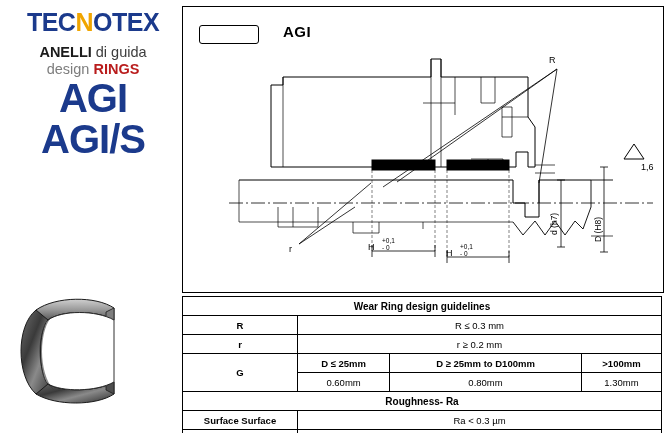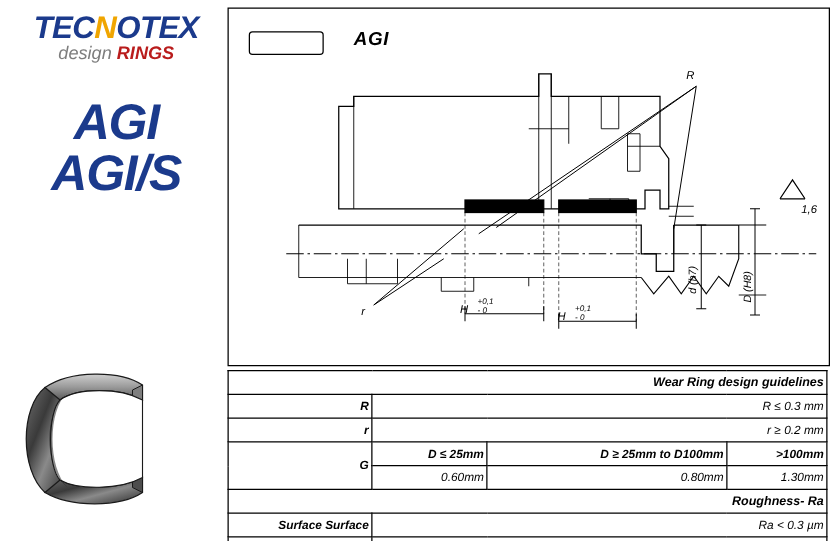--- a/index.html
+++ b/index.html
@@ -12,21 +12,20 @@
     background: #ffffff;
     font-family: "Liberation Sans", sans-serif;
     overflow: hidden;
     position: relative;
   }
   .page {
     position: absolute;
     left: 0; top: 0;
     width: 532px;
     height: 433px;
-    font-style: italic;
   }
 
   
   .brand {
     position: absolute;
     left: 8px;
     top: 10px;
     width: 170px;
     text-align: center;
   }
@@ -115,21 +114,21 @@
     position: absolute;
     left: 182px;
     top: 296px;
     width: 480px;
     border-collapse: collapse;
     font-size: 9.5px;
     color: #000;
   }
   .tbl td {
     border: 1px solid #000;
-    text-align: right;
+    text-align: center;
     padding: 2px 2px;
     height: 14px;
   }
   .tbl .hdr {
     font-weight: bold;
     font-size: 10px;
   }
   .tbl .lbl {
     font-weight: bold;
     width: 44px;
@@ -140,20 +139,21 @@
   }
   .tbl .sub-hdr { font-weight: bold; }
 </style>
 </head>
 <body>
 
 <div class="page">
 
   <div class="brand">
     <div class="brand-title"><span>TEC</span><span class="dot">N</span><span>OTEX</span></div>
+    <div class="sub1"><b>ANELLI</b> <span>di guida</span></div>
     <div class="sub2"><span>design</span> <b>RINGS</b></div>
   </div>
 
   <div class="bigcode">
     <div>AGI</div>
     <div>AGI/S</div>
   </div>
 
   <svg class="ring-img" viewBox="0 0 120 110">
     <defs>

